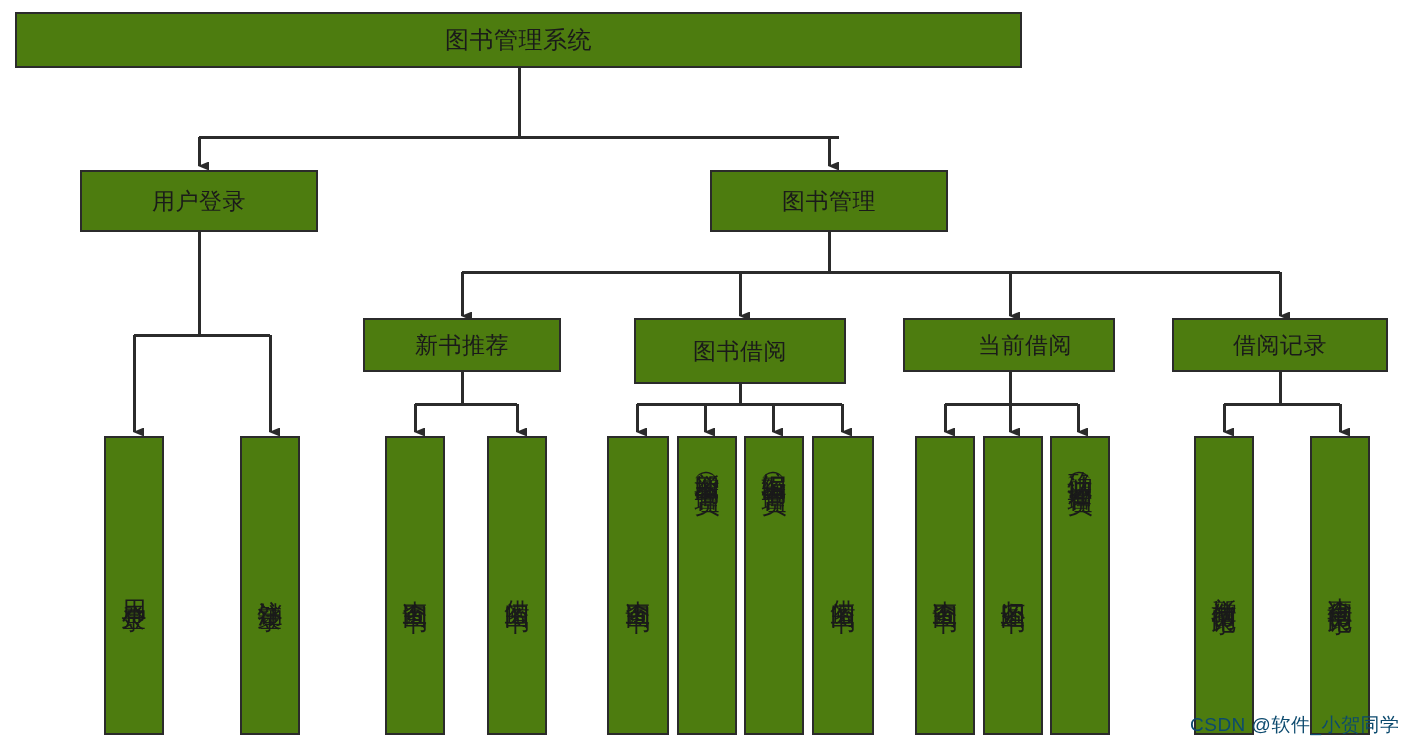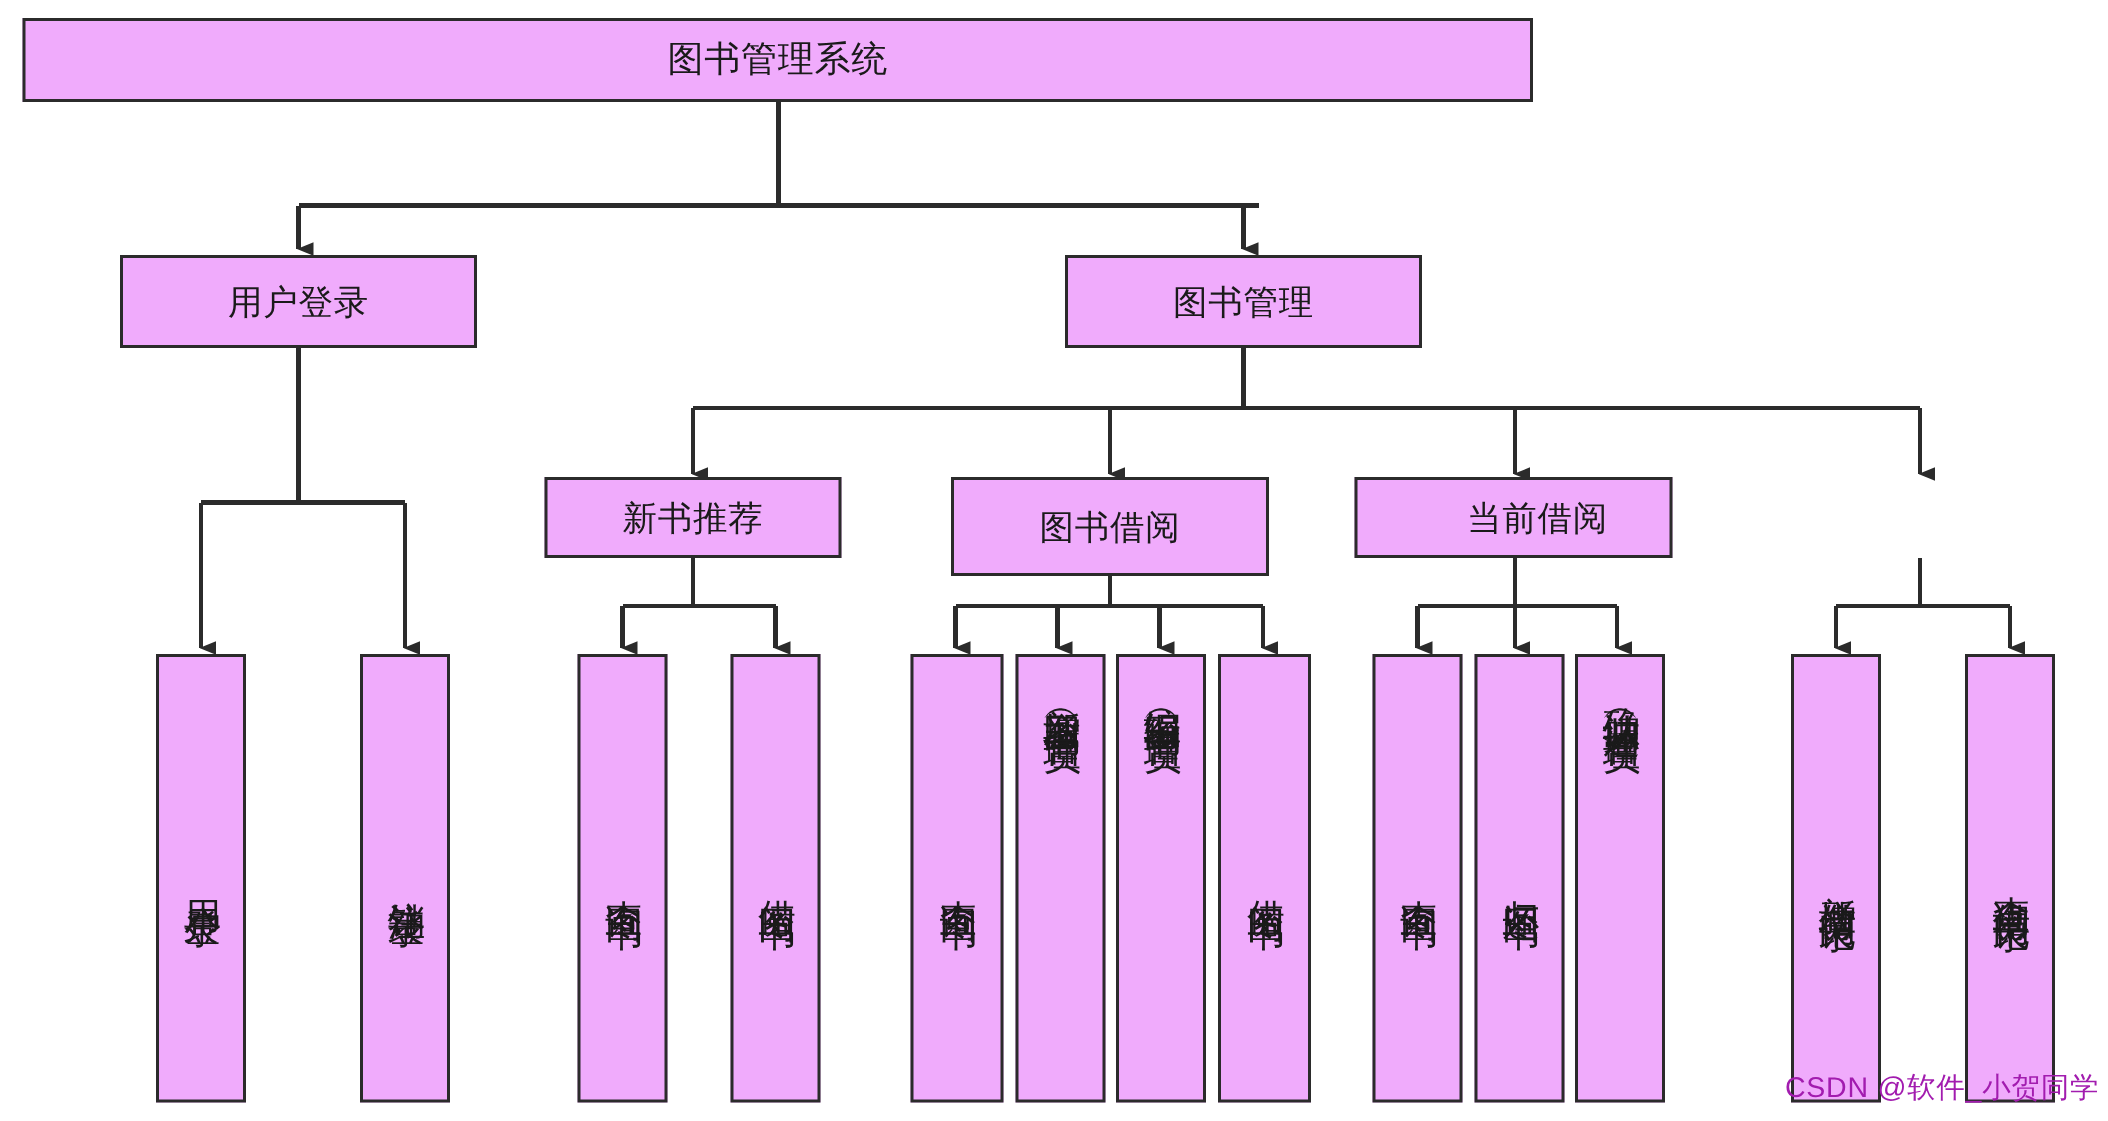--- a/index.html
+++ b/index.html
@@ -22,21 +22,21 @@
     position: absolute;
     left: 0;
     top: 0;
     width: 1405px;
     height: 747px;
     pointer-events: none;
   }
   .node {
     position: absolute;
     box-sizing: border-box;
-    background: #f0abfc;
+    background: #4d7c0f;
     border: 2px solid #2b2b2b;
     display: flex;
     align-items: center;
     justify-content: center;
     color: #1a1a1a;
     z-index: 2;
   }
   .node-label {
     display: block;
     text-align: center;
@@ -66,21 +66,21 @@
     white-space: nowrap;
   }
   
   .node.leaf.centered {
     align-items: center;
     padding-top: 0;
   }
   .watermark {
     position: absolute;
     font-size: 19px;
-    color: #a21caf;
+    color: #0c4a6e;
     white-space: nowrap;
     z-index: 5;
     letter-spacing: 0.5px;
   }
 </style>
 </head>
 <body>
 
 <div id="diagram-canvas">
 
@@ -148,20 +148,23 @@
 
   <div class="node horiz" style="left:363px; top:318px; width:198px; height:54px;">
     <span class="node-label">新书推荐</span>
   </div>
   <div class="node horiz" style="left:634px; top:318px; width:212px; height:66px;">
     <span class="node-label">图书借阅</span>
   </div>
   <div class="node horiz" style="left:903px; top:318px; width:212px; height:54px;padding-left:32px;">
     <span class="node-label">当前借阅</span>
   </div>
+  <div class="node horiz" style="left:1172px; top:318px; width:216px; height:54px;">
+    <span class="node-label">借阅记录</span>
+  </div>
 
   <div class="node leaf centered" style="left:104px; top:436px; width:60px; height:299px;">
     <span class="node-label">用户登录</span>
   </div>
   <div class="node leaf centered" style="left:240px; top:436px; width:60px; height:299px;">
     <span class="node-label">注销登录</span>
   </div>
 
   <div class="node leaf centered" style="left:385px; top:436px; width:60px; height:299px;">
     <span class="node-label">查询图书</span>

